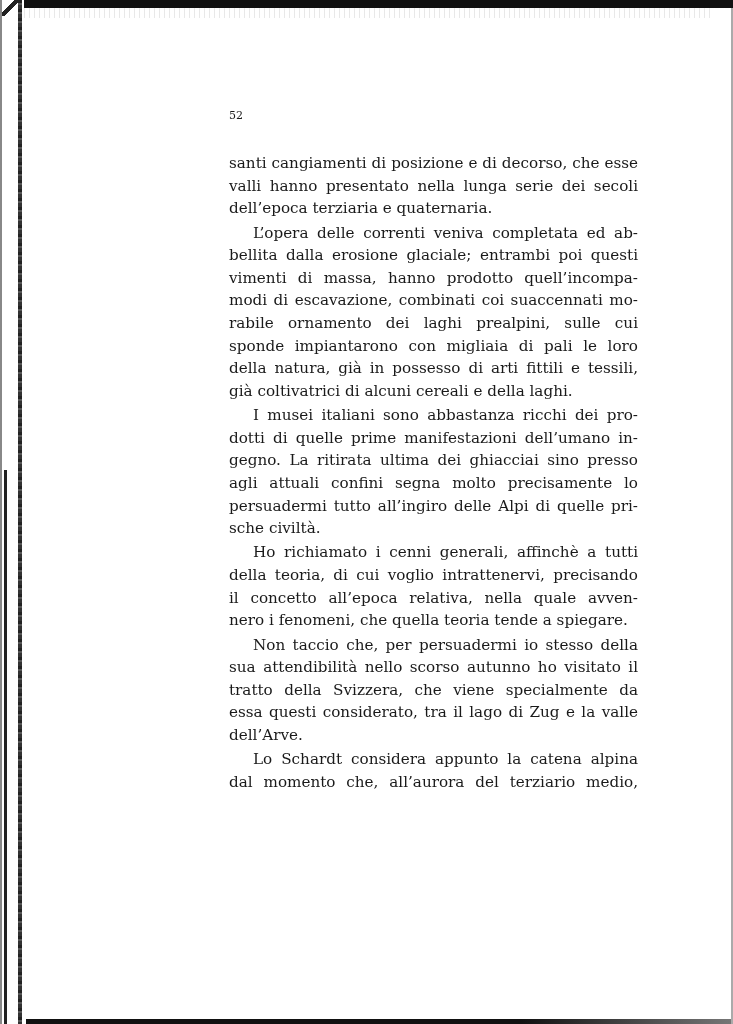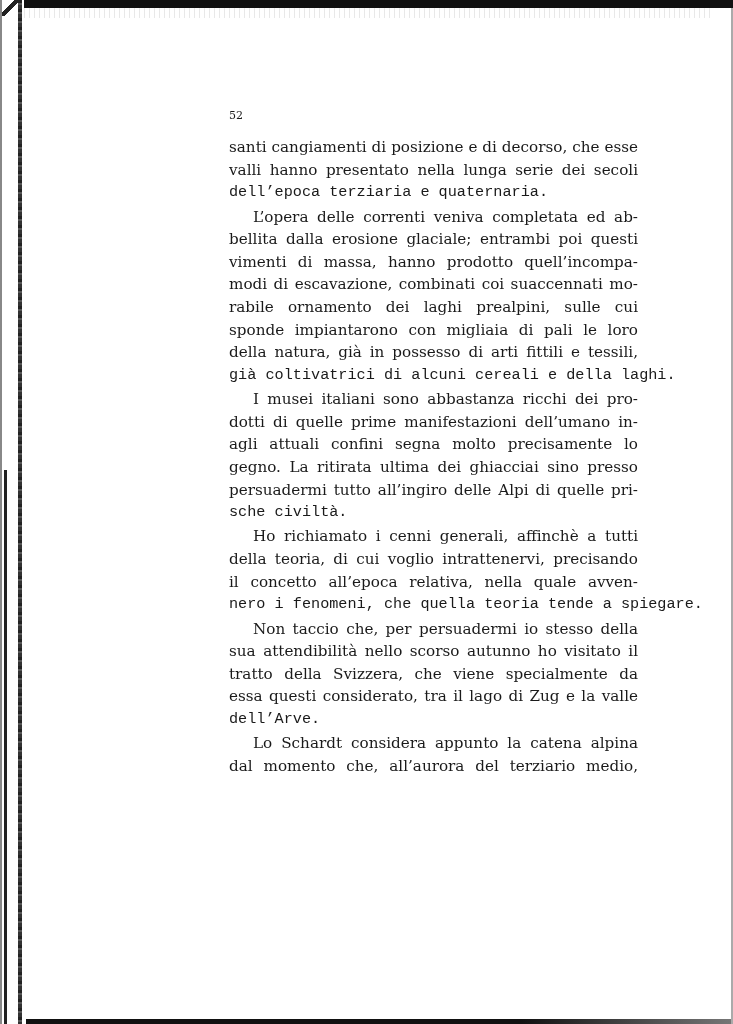--- a/index.html
+++ b/index.html
@@ -45,33 +45,33 @@
     .scan-right {
       position: absolute; right: 0; top: 8px; width: 2px; height: 1016px;
       background: #aaa;
     }
     
     .page-number {
       position: absolute; left: 229px; top: 106px;
       font-size: 11px; line-height: 20px;
     }
     .text-block {
-      position: absolute; left: 229px; top: 136px;
+      position: absolute; left: 229px; top: 152px;
       width: 409px;
     }
     .line {
       display: block;
       font-size: 15.2px;
       line-height: 22.6px;
       height: 22.6px;
       white-space: nowrap;
       text-align: justify;
       text-align-last: justify;
     }
-    .line.last { text-align-last: left; font-family: Liberation Mono, monospace; }
+    .line.last { text-align-last: left; }
     .line.indent { padding-left: 24px; }
     .para { margin-bottom: 1.8px; }
   </style>
 </head>
 <body>
 
 <div class="scan-corner"></div>
 <div class="scan-top"></div>
 <div class="scan-top-noise"></div>
 <div class="scan-left-outer"></div>
@@ -94,22 +94,22 @@
       <span class="line">vimenti di massa, hanno prodotto quell’incompa-</span>
       <span class="line">modi di escavazione, combinati coi suaccennati mo-</span>
       <span class="line">rabile ornamento dei laghi prealpini, sulle cui</span>
       <span class="line">sponde impiantarono con migliaia di pali le loro</span>
       <span class="line">della natura, già in possesso di arti fittili e tessili,</span>
       <span class="line last">già coltivatrici di alcuni cereali e della laghi.</span>
     </div>
     <div class="para">
       <span class="line indent">I musei italiani sono abbastanza ricchi dei pro-</span>
       <span class="line">dotti di quelle prime manifestazioni dell’umano in-</span>
+      <span class="line">gegno. La ritirata ultima dei ghiacciai sino presso</span>
       <span class="line">agli attuali confini segna molto precisamente lo</span>
-      <span class="line">gegno. La ritirata ultima dei ghiacciai sino presso</span>
       <span class="line">persuadermi tutto all’ingiro delle Alpi di quelle pri-</span>
       <span class="line last">sche civiltà.</span>
     </div>
     <div class="para">
       <span class="line indent">Ho richiamato i cenni generali, affinchè a tutti</span>
       <span class="line">della teoria, di cui voglio intrattenervi, precisando</span>
       <span class="line">il concetto all’epoca relativa, nella quale avven-</span>
       <span class="line last">nero i fenomeni, che quella teoria tende a spiegare.</span>
     </div>
     <div class="para">

